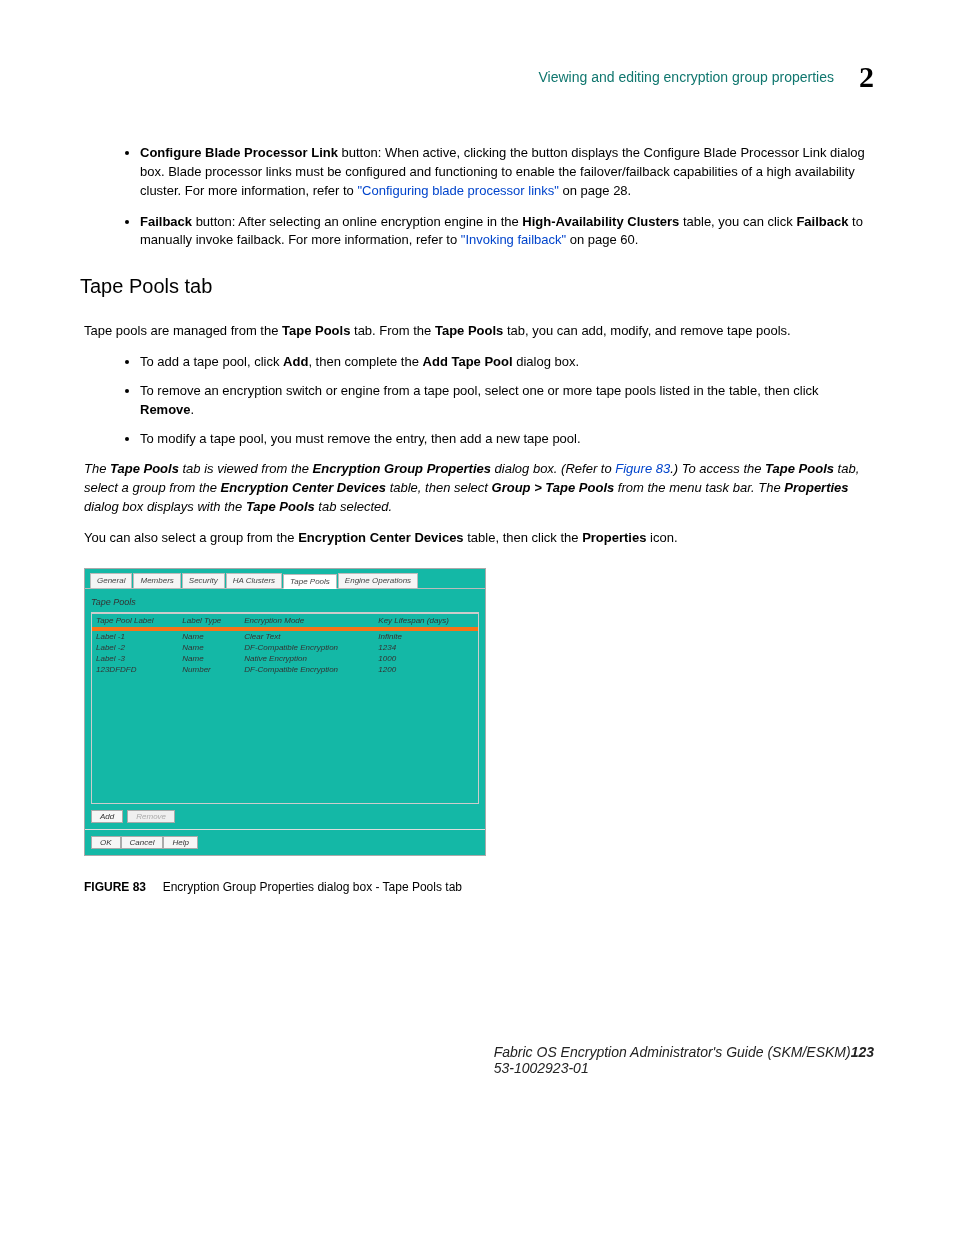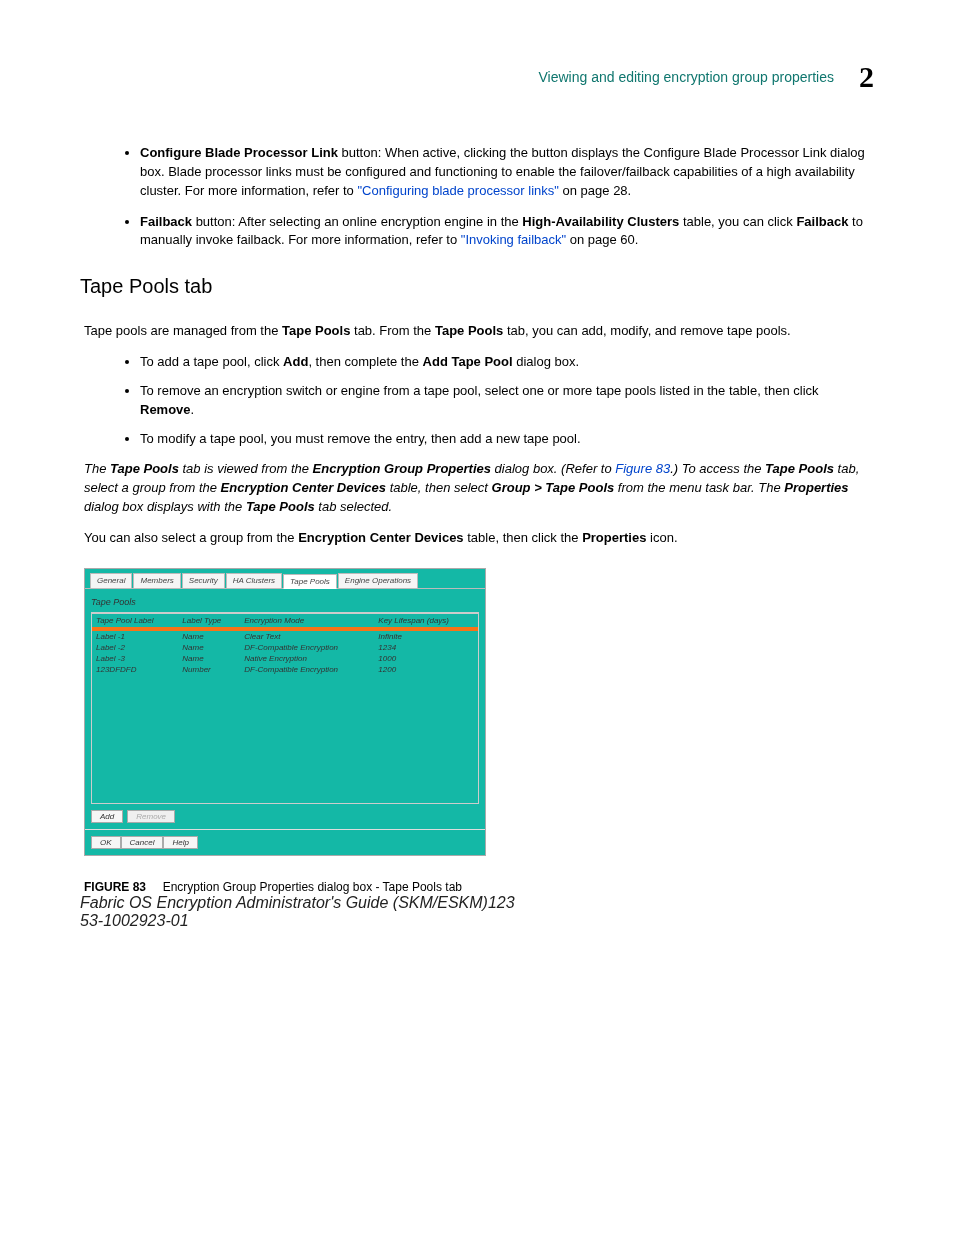--- a/index.html
+++ b/index.html
@@ -160,26 +160,27 @@
     justify-content: flex-start;
     padding: 6px;
     border-top: 1px solid #ddd;
   }
   .caption {
     margin: 8px 0 0 4px;
     font-size: 12px;
   }
   .footer {
     display: flex;
-    justify-content: flex-start;
-    font-size: 16px;
+    justify-content: flex-end;
+    margin-top: 150px;
+    font-size: 14px;
     font-style: italic;
     color: #222;
   }
-  .footer .right { font-style: italic; }
+  .footer .right { font-style: italic; font-weight: bold; }
 </style>
 </head>
 <body>
 
 <div class="page">
   <div class="header">
     <span class="header-text">Viewing and editing encryption group properties</span>
     <span class="chapter-num">2</span>
   </div>
 

